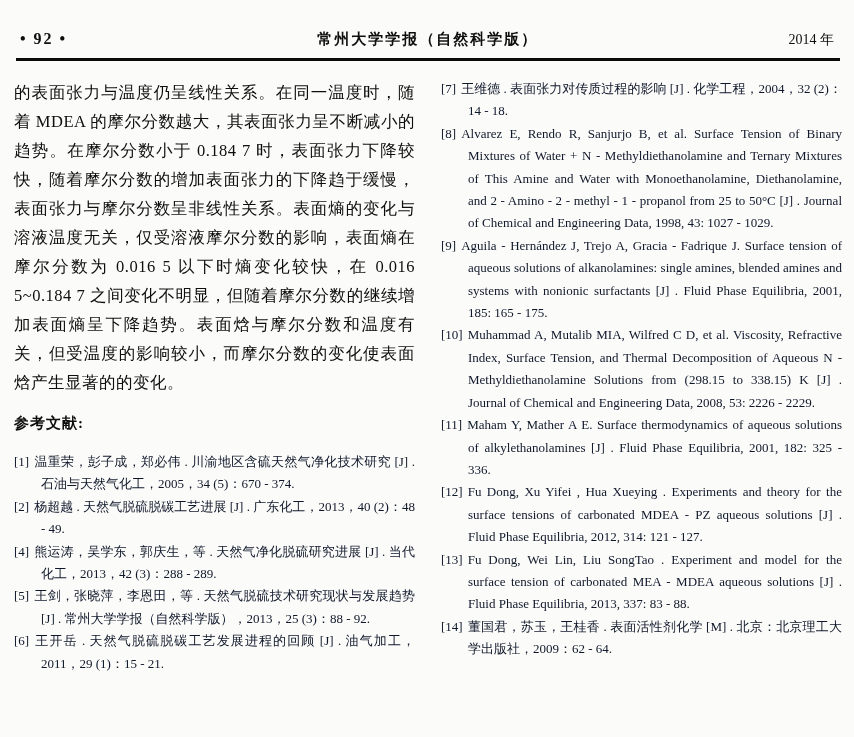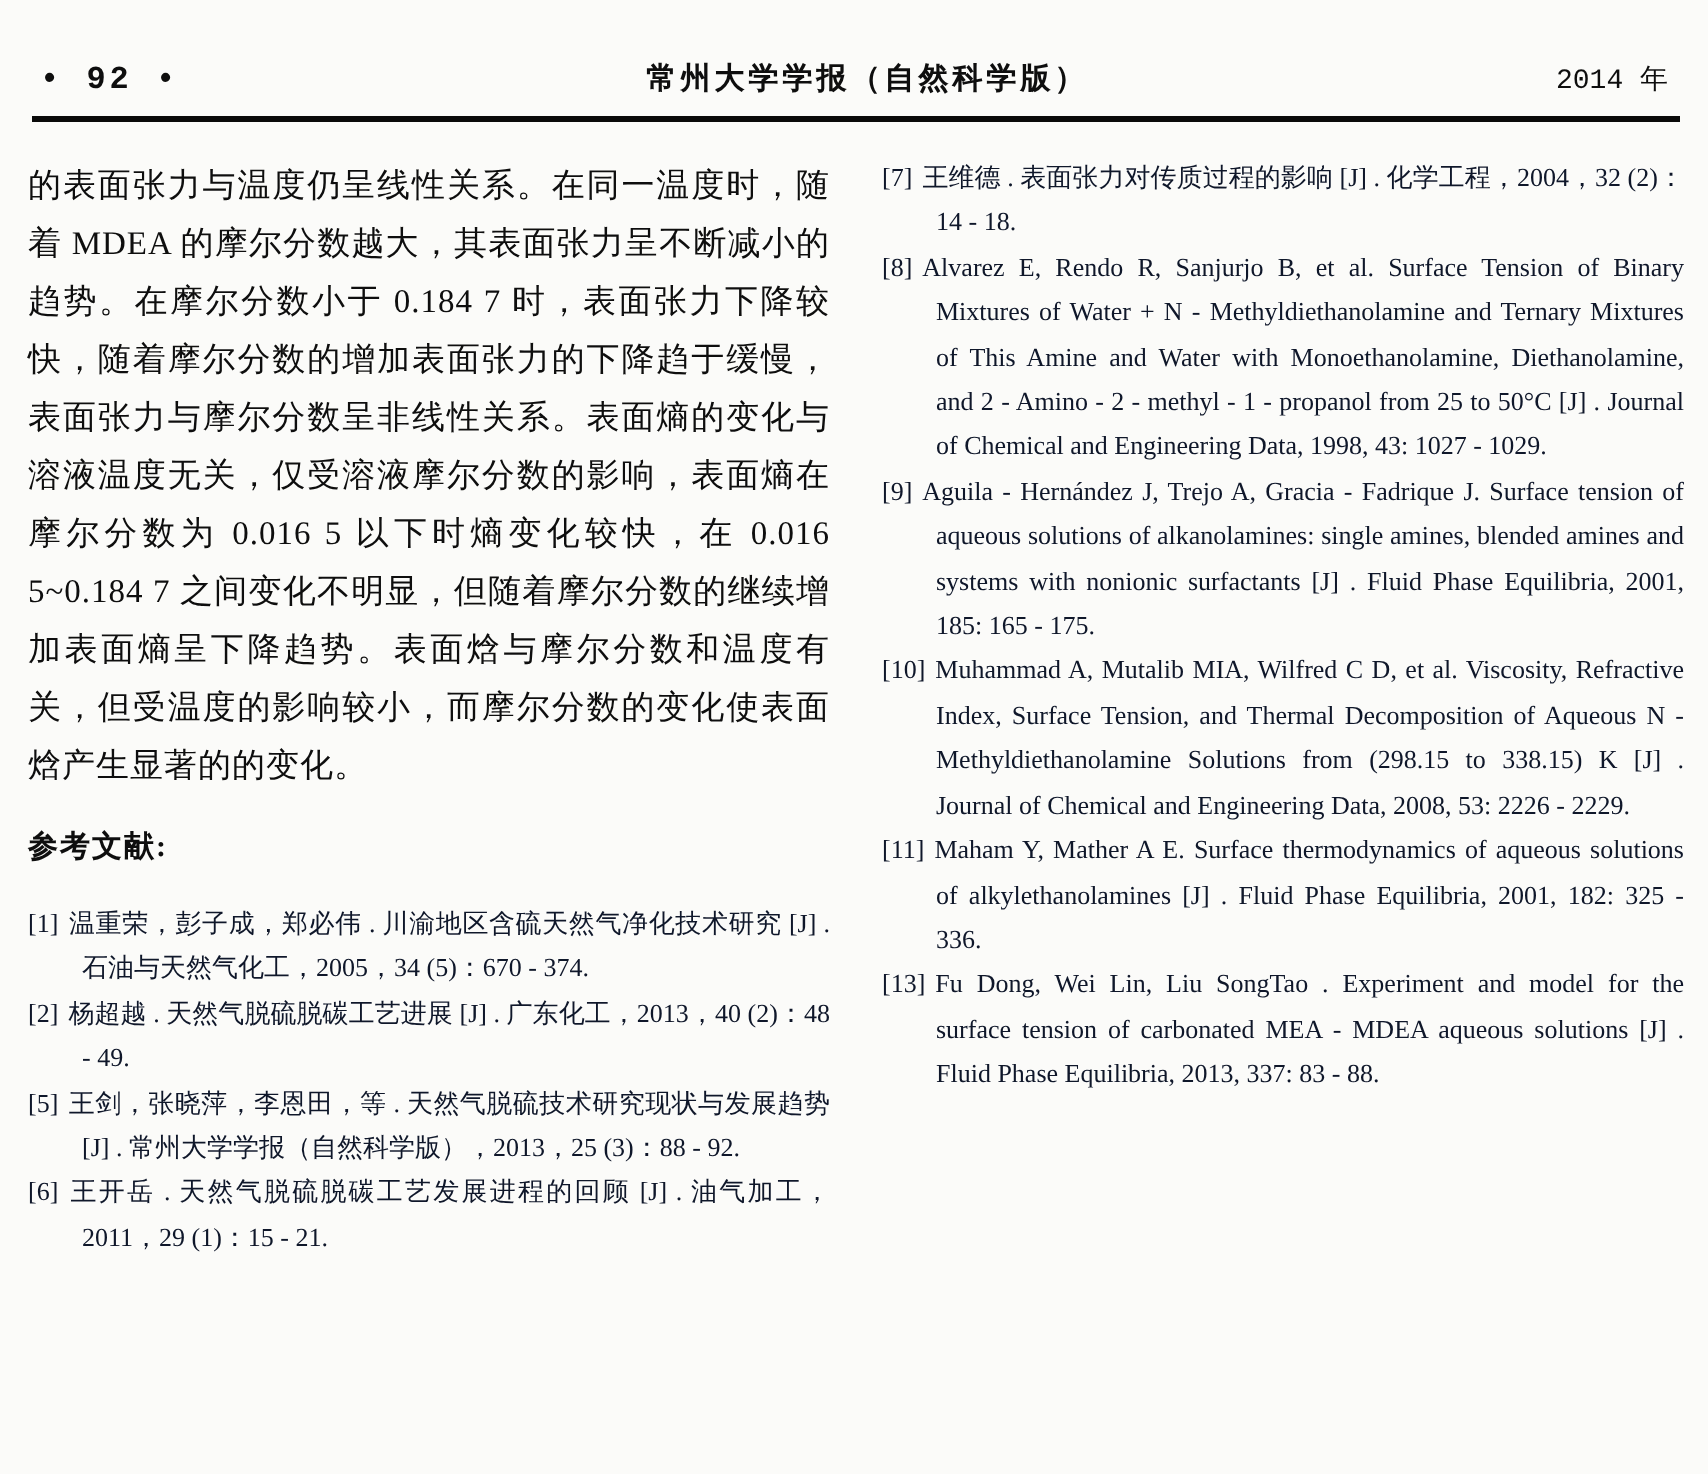--- a/index.html
+++ b/index.html
@@ -9,21 +9,20 @@
     background: #fbfbf9;
     color: #0e0e0e;
     font-family: "Liberation Serif", "DejaVu Serif", serif;
     overflow: hidden;
   }
   .page { padding: 30px 12px 0 14px; }
 
   .header {
     display: flex; align-items: baseline; justify-content: space-between;
     padding: 0 8px 9px 6px;
-    font-family: Liberation Mono, monospace;
   }
   .page-num { font-weight: bold; font-size: 16px; letter-spacing: 2px; }
   .journal  { font-weight: bold; font-size: 15px; letter-spacing: 2px; }
   .year     { font-size: 14px; }
 
   .rule { border-top: 3px solid #0a0a0a; margin: 0 2px; }
 
   .columns { display: flex; gap: 26px; padding-top: 17px; }
   .col { width: 50%; }
 
@@ -71,20 +70,23 @@
 
       <div class="refs-heading">参考文献:</div>
 
       <div class="ref">
         <span class="ref-id">[1]</span><span class="ref-text">温重荣，彭子成，郑必伟 . 川渝地区含硫天然气净化技术研究 [J] . 石油与天然气化工，2005，34 (5)：670 - 374.</span>
       </div>
       <div class="ref">
         <span class="ref-id">[2]</span><span class="ref-text">杨超越 . 天然气脱硫脱碳工艺进展 [J] . 广东化工，2013，40 (2)：48 - 49.</span>
       </div>
       <div class="ref">
+        <span class="ref-id">[4]</span><span class="ref-text">熊运涛，吴学东，郭庆生，等 . 天然气净化脱硫研究进展 [J] . 当代化工，2013，42 (3)：288 - 289.</span>
+      </div>
+      <div class="ref">
         <span class="ref-id">[5]</span><span class="ref-text">王剑，张晓萍，李恩田，等 . 天然气脱硫技术研究现状与发展趋势 [J] . 常州大学学报（自然科学版），2013，25 (3)：88 - 92.</span>
       </div>
       <div class="ref">
         <span class="ref-id">[6]</span><span class="ref-text">王开岳 . 天然气脱硫脱碳工艺发展进程的回顾 [J] . 油气加工，2011，29 (1)：15 - 21.</span>
       </div>
     </div>
 
     <div class="col">
       <div class="ref">
         <span class="ref-id">[7]</span><span class="ref-text">王维德 . 表面张力对传质过程的影响 [J] . 化学工程，2004，32 (2)：14 - 18.</span>
@@ -95,18 +97,24 @@
       <div class="ref">
         <span class="ref-id">[9]</span><span class="ref-text">Aguila - Hernández J, Trejo A, Gracia - Fadrique J. Surface tension of aqueous solutions of alkanolamines: single amines, blended amines and systems with nonionic surfactants [J] . Fluid Phase Equilibria, 2001, 185: 165 - 175.</span>
       </div>
       <div class="ref">
         <span class="ref-id">[10]</span><span class="ref-text">Muhammad A, Mutalib MIA, Wilfred C D, et al. Viscosity, Refractive Index, Surface Tension, and Thermal Decomposition of Aqueous N - Methyldiethanolamine Solutions from (298.15 to 338.15) K [J] . Journal of Chemical and Engineering Data, 2008, 53: 2226 - 2229.</span>
       </div>
       <div class="ref">
         <span class="ref-id">[11]</span><span class="ref-text">Maham Y, Mather A E. Surface thermodynamics of aqueous solutions of alkylethanolamines [J] . Fluid Phase Equilibria, 2001, 182: 325 - 336.</span>
       </div>
       <div class="ref">
+        <span class="ref-id">[12]</span><span class="ref-text">Fu Dong, Xu Yifei , Hua Xueying . Experiments and theory for the surface tensions of carbonated MDEA - PZ aqueous solutions [J] . Fluid Phase Equilibria, 2012, 314: 121 - 127.</span>
+      </div>
+      <div class="ref">
         <span class="ref-id">[13]</span><span class="ref-text">Fu Dong, Wei Lin, Liu SongTao . Experiment and model for the surface tension of carbonated MEA - MDEA aqueous solutions [J] . Fluid Phase Equilibria, 2013, 337: 83 - 88.</span>
+      </div>
+      <div class="ref">
+        <span class="ref-id">[14]</span><span class="ref-text">董国君，苏玉，王桂香 . 表面活性剂化学 [M] . 北京：北京理工大学出版社，2009：62 - 64.</span>
       </div>
     </div>
 
   </div>
 </div>
 
 </body></html>

